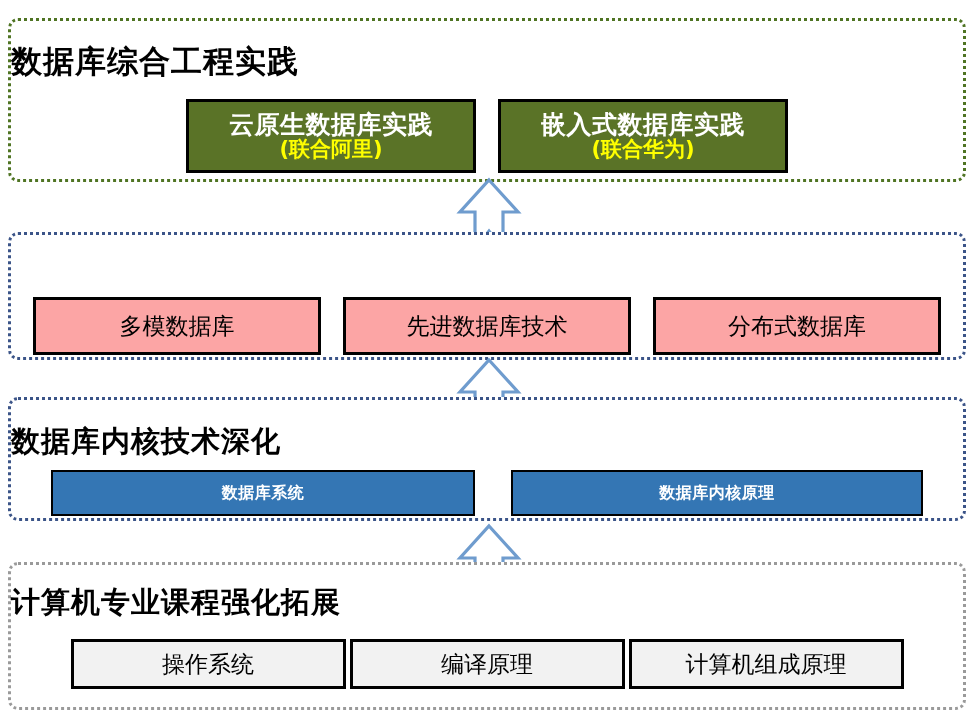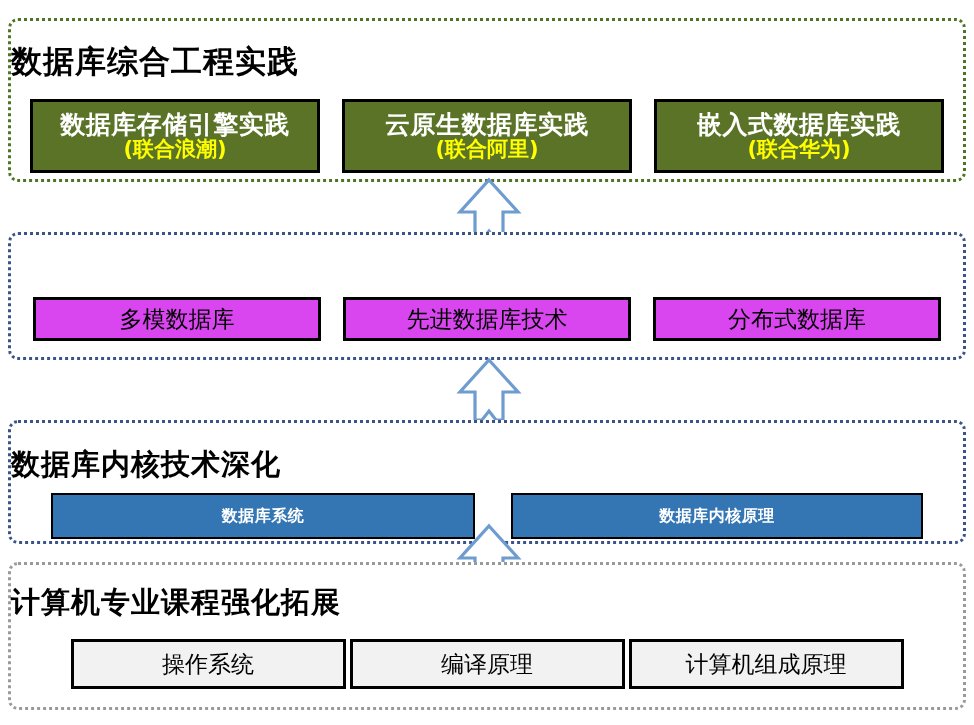--- a/index.html
+++ b/index.html
@@ -32,21 +32,21 @@
     left: 8px;  top: 18px;
     width: 958px; height: 164px;
     border: 3px dotted #4f7423;
   }
   .tier-two {
     left: 8px;  top: 232px;
     width: 958px; height: 128px;
     border: 3px dotted #3b5488;
   }
   .tier-three {
-    left: 8px;  top: 420px;
+    left: 8px;  top: 397px;
     width: 958px; height: 124px;
     border: 3px dotted #3b5488;
   }
   .tier-four {
     left: 8px;  top: 562px;
     width: 958px; height: 148px;
     border: 3px dotted #9a9a9a;
   }
 
   
@@ -103,24 +103,24 @@
   }
   .card-green .sub {
     color: #ffff00;
     font-size: 21px;
     font-weight: bold;
     line-height: 1.1;
   }
 
   
   .card-lblue {
-    background: #d946ef;
+    background: #fca5a5;
     border: 3px solid #000000;
     width: 288px;
-    height: 44px;
+    height: 58px;
   }
   .card-lblue .main {
     color: #000000;
     font-size: 23px;
     font-weight: normal;
   }
 
   
   .card-blue {
     background: #3476b4;
@@ -163,24 +163,20 @@
 </style>
 </head>
 <body>
 
 <div class="canvas">
 
   <div class="tier tier-top">
     <div class="tier-title">数据库综合工程实践</div>
     <div class="row">
 
-      <div class="card card-green">
-        <span class="main">数据库存储引擎实践</span>
-        <span class="sub">(联合浪潮)</span>
-      </div>
 
       <div class="card card-green">
         <span class="main">云原生数据库实践</span>
         <span class="sub">(联合阿里)</span>
       </div>
 
       <div class="card card-green">
         <span class="main">嵌入式数据库实践</span>
         <span class="sub">(联合华为)</span>
       </div>

